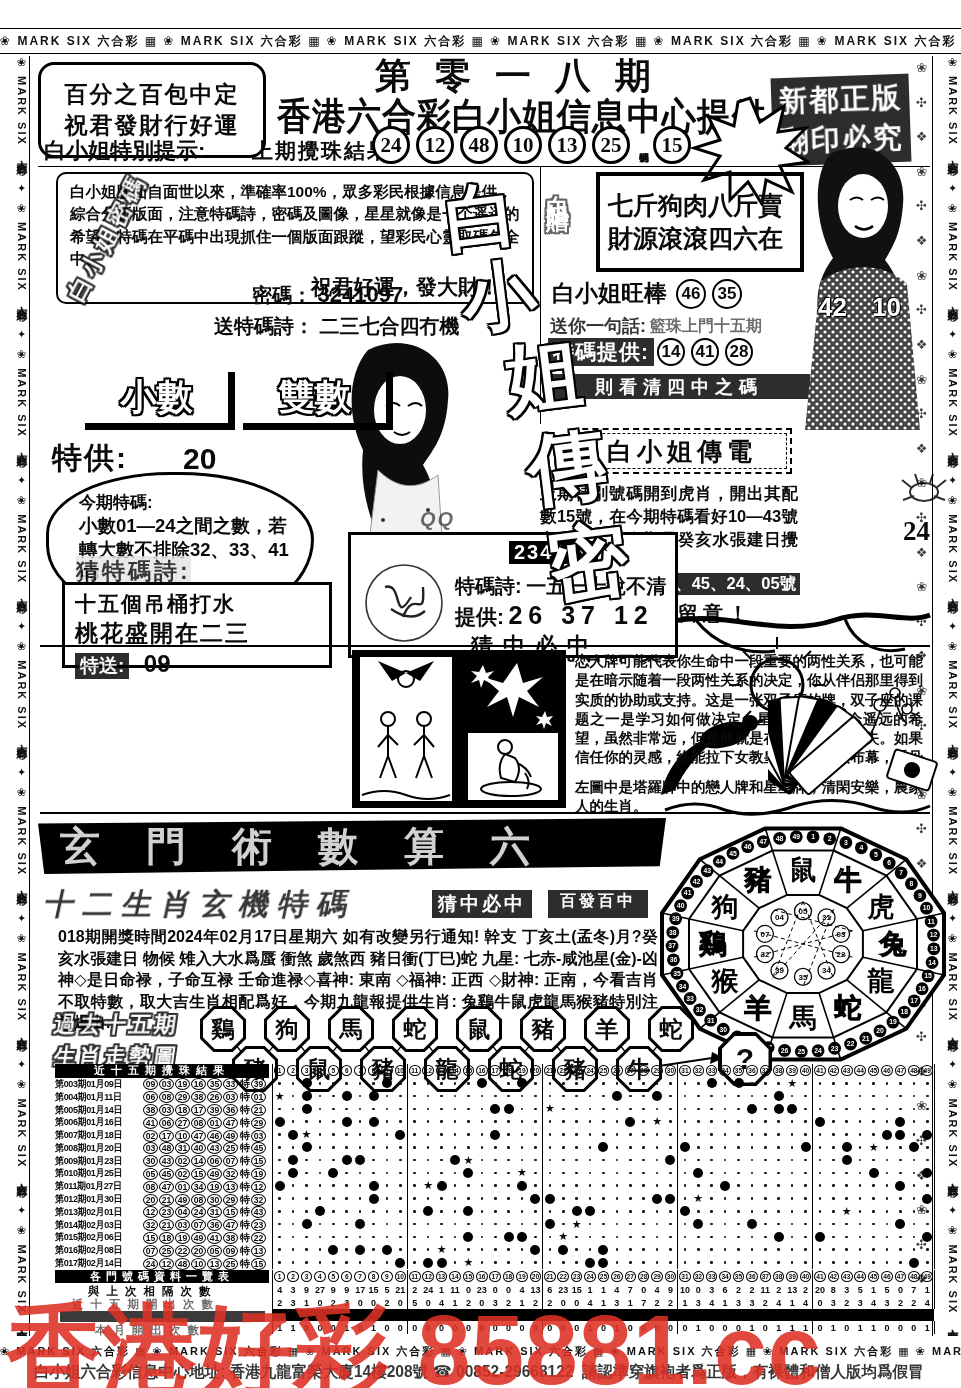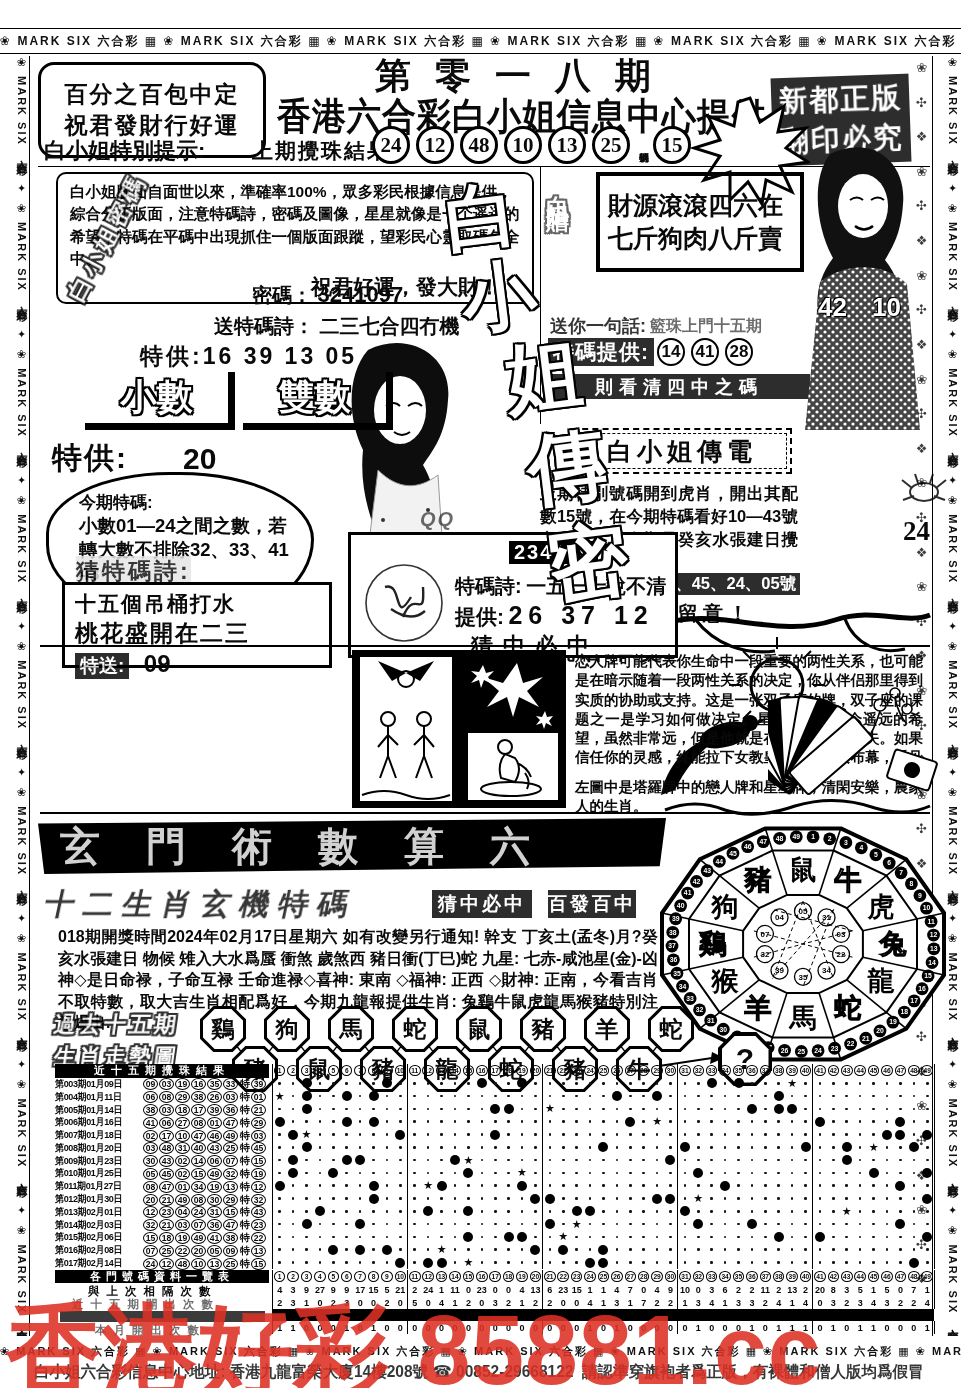--- a/index.html
+++ b/index.html
@@ -102,21 +102,20 @@
 
   <div class="abs outline rough" style="left:60px;top:292px;font-size:24px;font-weight:900;transform:rotate(-62deg);transform-origin:left top;letter-spacing:4px;">白小姐密碼</div>
   <div class="abs b" style="left:252px;top:282px;font-size:20px;font-weight:900;">
     <span>密碼：</span>
     <span style="font-size:22px;">3241097</span>
   </div>
   <div class="abs b" style="left:214px;top:313px;font-size:20px;font-weight:900;">
     <span>送特碼詩：</span>
     <span>二三七合四冇機</span>
   </div>
-  <div class="abs b" style="left:140px;top:341px;font-size:23px;font-weight:900;letter-spacing:3px;">特供:16 39 13 05</div>
 
   <div id="vtitle"></div>
 
   <svg class="abs" style="left:338px;top:340px;" width="130" height="300" viewBox="0 0 130 300">
     <path d="M30,10 C70,-10 115,15 110,60 C108,95 95,110 85,125 C100,150 105,190 90,230 L60,240 C40,200 20,160 25,110 C10,80 8,35 30,10 Z" fill="#0d0d0d"></path>
     <ellipse cx="62" cy="70" rx="26" ry="34" fill="#fff"></ellipse>
     <path d="M48,66 q8,-6 14,0 M70,66 q8,-6 14,0" stroke="#000" stroke-width="2" fill="none"></path>
     <path d="M56,92 q8,6 16,0" stroke="#000" stroke-width="2" fill="none"></path>
     <path d="M40,130 C60,150 80,150 100,135 L110,290 L20,290 Z" fill="#f2f2f2" stroke="#999" stroke-width="1"></path>
     <g fill="#333">
@@ -127,22 +126,26 @@
         <circle cx="85" cy="255" r="2"></circle>
       </g>
   </svg>
   <div class="abs b rough2" style="left:420px;top:508px;font-size:20px;font-style:italic;letter-spacing:2px;">QQ</div>
   <div class="abs b rough" style="left:472px;top:548px;font-size:22px;">鳳</div>
 
   <div class="abs" style="left:540px;top:166px;height:258px;border-left:1.5px solid #000;"></div>
 
   <div class="abs outline rough2" style="left:548px;top:178px;width:26px;font-size:23px;font-weight:900;writing-mode:vertical-rl;letter-spacing:4px;">白小姐贈</div>
   <div class="abs" style="left:596px;top:172px;width:208px;height:100px;border:4px solid #000;padding:4px 8px;display:flex;flex-direction:column;justify-content:center;">
+    <div class="b" style="font-size:25px;font-weight:900;white-space:nowrap;">七斤狗肉八斤賣</div>
     <div class="b" style="font-size:25px;font-weight:900;white-space:nowrap;">財源滾滾四六在</div>
-    <div class="b" style="font-size:25px;font-weight:900;white-space:nowrap;">七斤狗肉八斤賣</div>
+  </div>
+  <div class="abs" style="left:552px;top:278px;display:flex;align-items:center;">
+    <span class="b" style="font-size:23px;font-weight:900;margin-right:6px;">白小姐旺棒</span>
+    <span id="wangbang-nums"><span class="oc">46</span><span class="oc">35</span></span>
   </div>
   <div class="abs" style="left:550px;top:314px;display:flex;align-items:center;">
     <span class="b rough" style="font-size:18px;font-weight:900;margin-right:4px;">送你一句話:</span>
     <span class="b rough2" style="font-size:16px;">籃珠上門十五期</span>
   </div>
   <div class="abs" style="left:548px;top:338px;display:flex;align-items:center;">
     <span class="chip rough" style="font-size:21px;letter-spacing:1px;">特碼提供:</span>
     <span id="tema-nums"><span class="oc" style="width: 28px; height: 28px;">14</span><span class="oc" style="width: 28px; height: 28px;">41</span><span class="oc" style="width: 28px; height: 28px;">28</span></span>
   </div>
   <div class="abs inv rough" style="left:548px;top:374px;width:262px;height:25px;display:flex;align-items:center;justify-content:center;font-size:18px;font-weight:900;letter-spacing:6px;">則看清四中之碼</div>
@@ -289,21 +292,21 @@
     </g>
   </svg>
   <div class="abs" style="left:40px;top:812px;width:890px;border-top:2.5px solid #000;"></div>
 
   <div class="abs inv" style="left:38px;top:818px;width:628px;height:56px;display:flex;align-items:center;clip-path:polygon(0 10%,100% 0,99% 86%,1% 100%);">
     <span class="rough" style="font-size:40px;font-weight:900;letter-spacing:46px;padding-left:22px;white-space:nowrap;">玄門術數算六</span>
   </div>
   <div class="abs b rough" style="left:45px;top:884px;font-size:30px;font-weight:900;letter-spacing:9px;transform:skewX(-12deg);">十二生肖玄機特碼</div>
   <div class="abs" style="left:432px;top:890px;display:flex;gap:16px;">
     <span class="chip rough" style="font-size:19px;letter-spacing:3px;padding:1px 6px;">猜中必中</span>
-    <span class="chip rough" style="font-size:19px;letter-spacing:3px;padding:1px 0;">百發百中</span>
+    <span class="chip rough" style="font-size:16px;letter-spacing:3px;padding:1px 12px;">百發百中</span>
   </div>
   <div class="abs b" style="left:58px;top:926px;width:600px;font-size:16px;font-weight:900;line-height:1.35;text-align:justify;">018期開獎時間2024年02月17日星期六 如有改變另行通知! 幹支 丁亥土(孟冬)月?癸亥水張建日 物候 雉入大水爲蜃 衝煞 歲煞西 豬日衝(丁巳)蛇 九星: 七赤-咸池星(金)-凶神◇是日命禄，子命互禄 壬命進禄◇喜神: 東南 ◇福神: 正西 ◇財神: 正南，今看吉肖不取特數，取大吉生肖相配爲好，今期九龍報提供生肖: 兔鷄牛鼠虎龍馬猴豬特別注意爆出.</div>
 
   <div class="abs" id="wheel" style="left:645px;top:820px;width:310px;height:250px;"><svg viewBox="0 0 310 250" width="310" height="250">
         <polygon points="195.8,8.4 261.2,39.3 299.0,93.0 299.0,155.0 261.2,208.7 195.8,239.6 120.2,239.6 54.8,208.7 17.0,155.0 17.0,93.0 54.8,39.3 120.2,8.4" fill="#fff" stroke="#000" stroke-width="4"></polygon>
         <polygon points="188.5,30.5 241.4,55.6 272.0,99.0 272.0,149.0 241.4,192.4 188.5,217.5 127.5,217.5 74.6,192.4 44.0,149.0 44.0,99.0 74.6,55.6 127.5,30.5" fill="#fff" stroke="#000" stroke-width="2"></polygon>
         <polygon points="174.0,74.9 201.8,88.1 217.9,110.8 217.9,137.2 201.8,159.9 174.0,173.1 142.0,173.1 114.2,159.9 98.1,137.2 98.1,110.8 114.2,88.1 142.0,74.9" fill="#fff" stroke="#000" stroke-width="2"></polygon>
         <line x1="174.0467807963563" y1="74.89233099146378" x2="195.78758058496803" y2="8.359360076672743" stroke="#000" stroke-width="1.6"></line>
         <line x1="201.84062043356596" y1="88.05069124447593" x2="261.237590053236" y2="39.34517615634654" stroke="#000" stroke-width="1.6"></line>
         <line x1="217.88740122992223" y1="110.84163974698785" x2="299.025170638204" y2="93.01418392032622" stroke="#000" stroke-width="1.6"></line>

